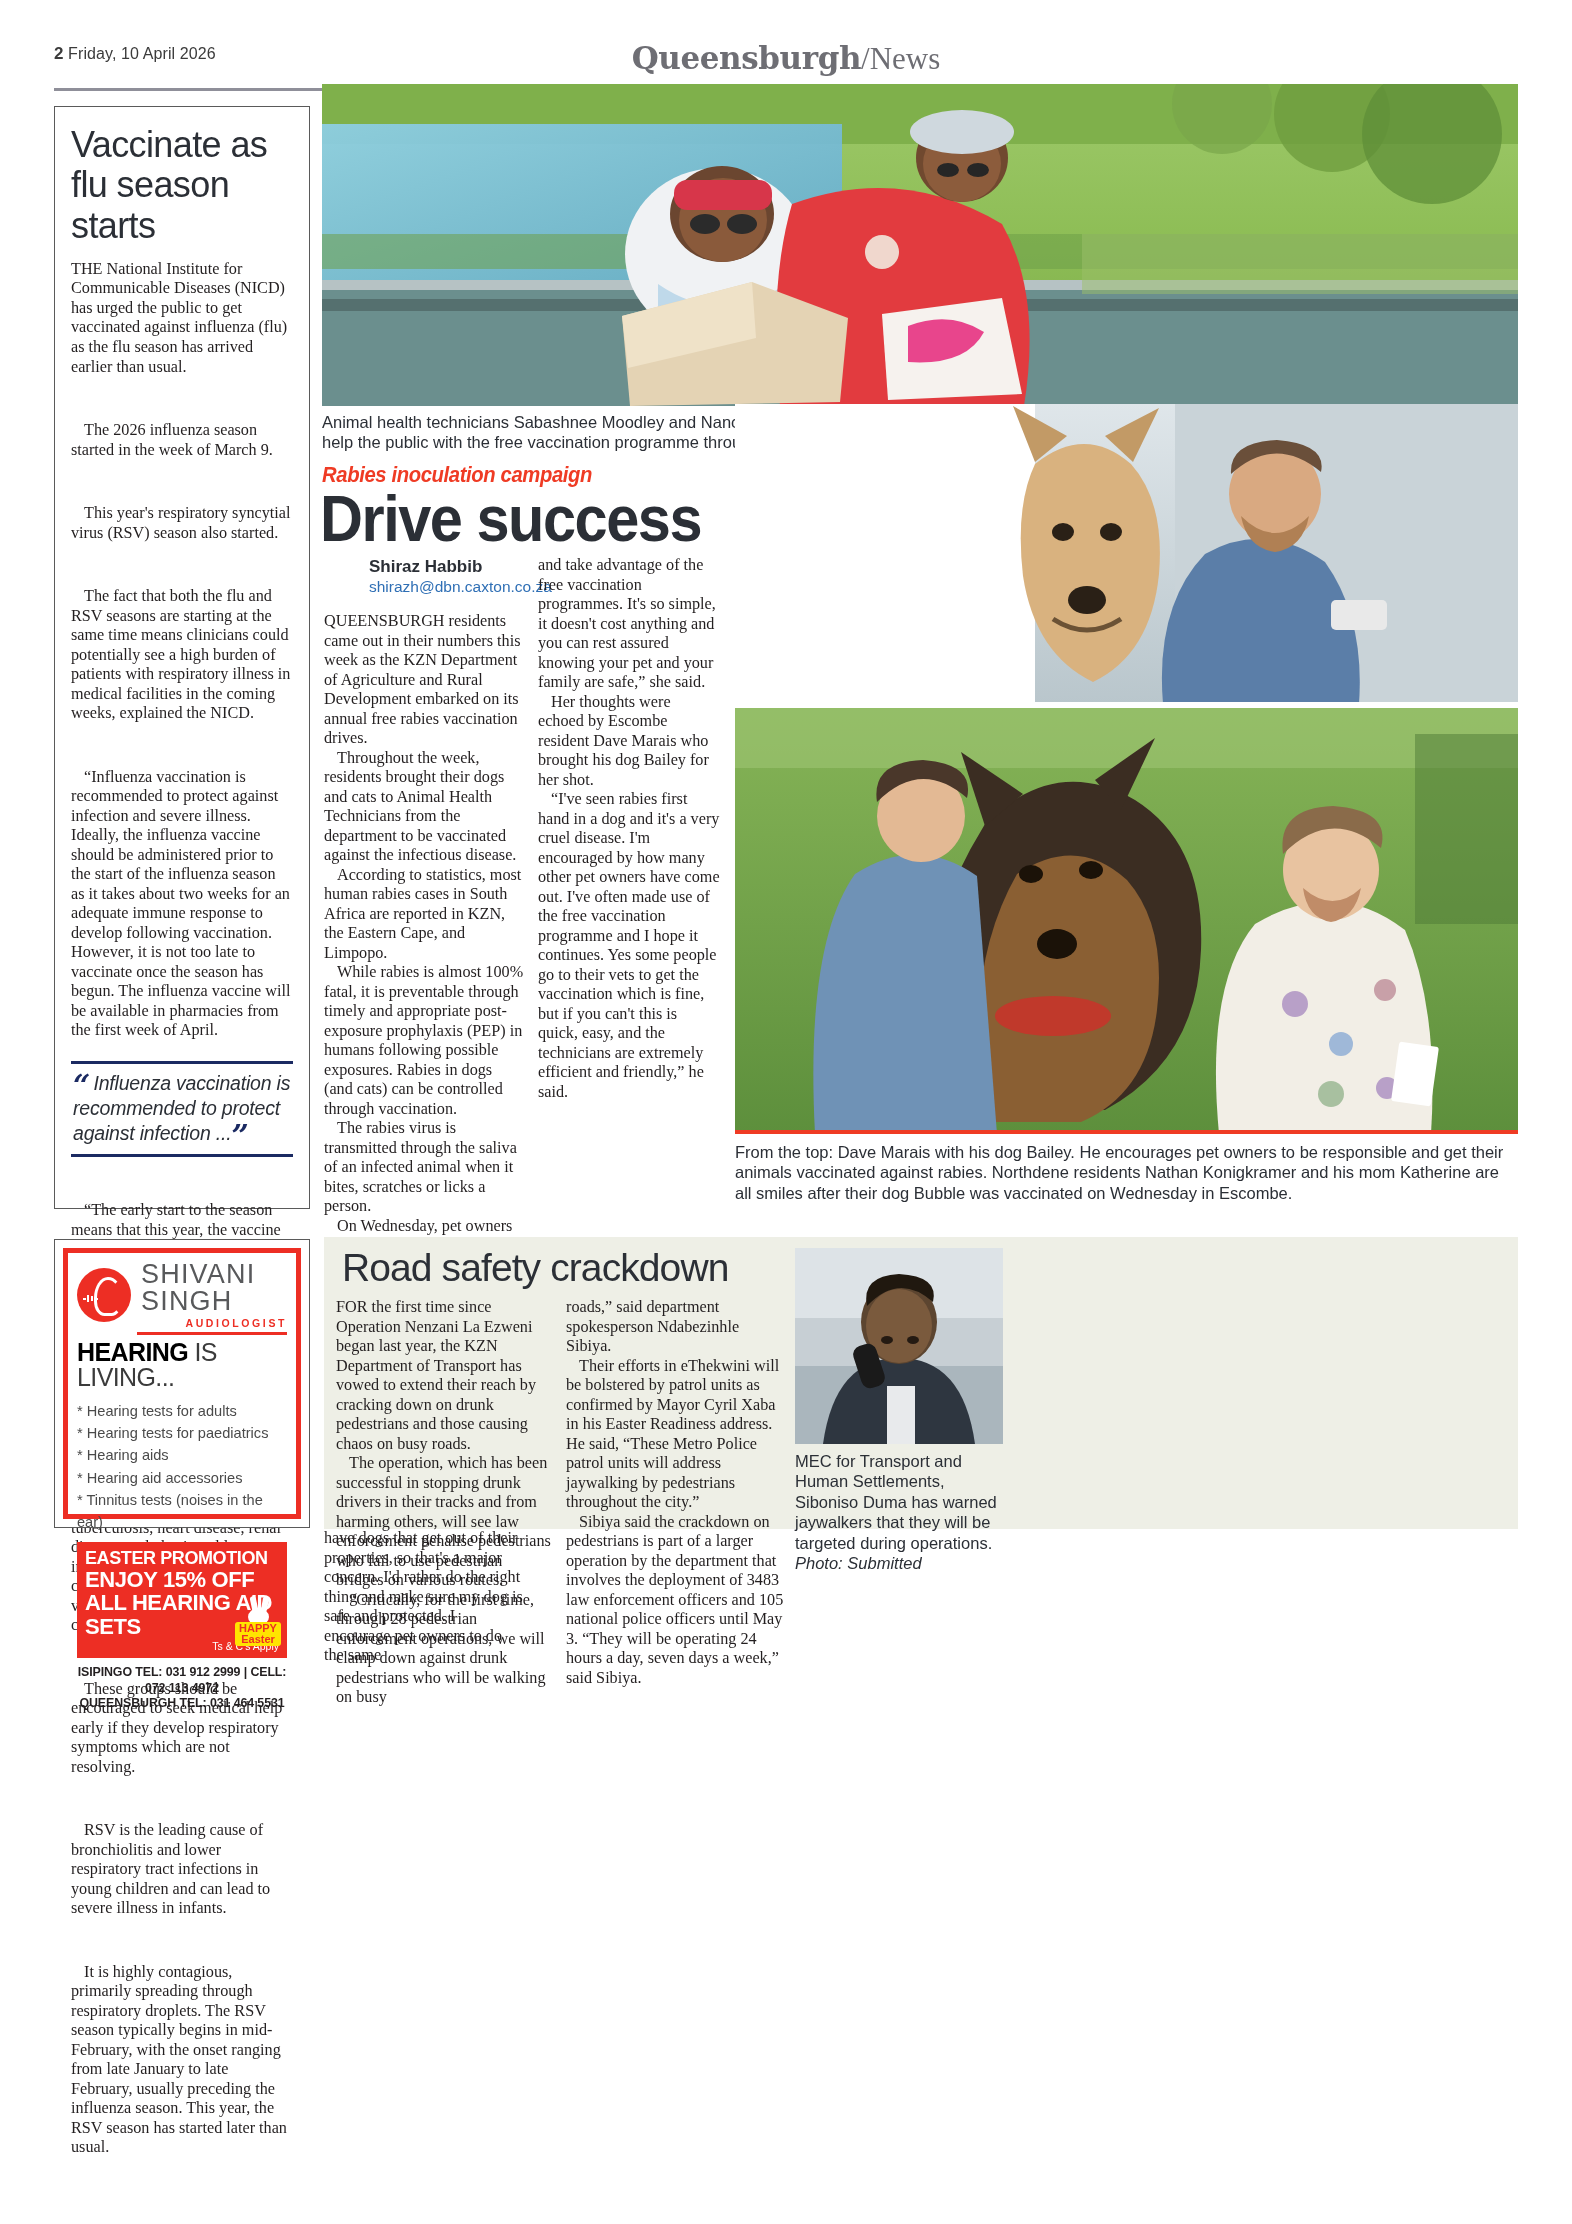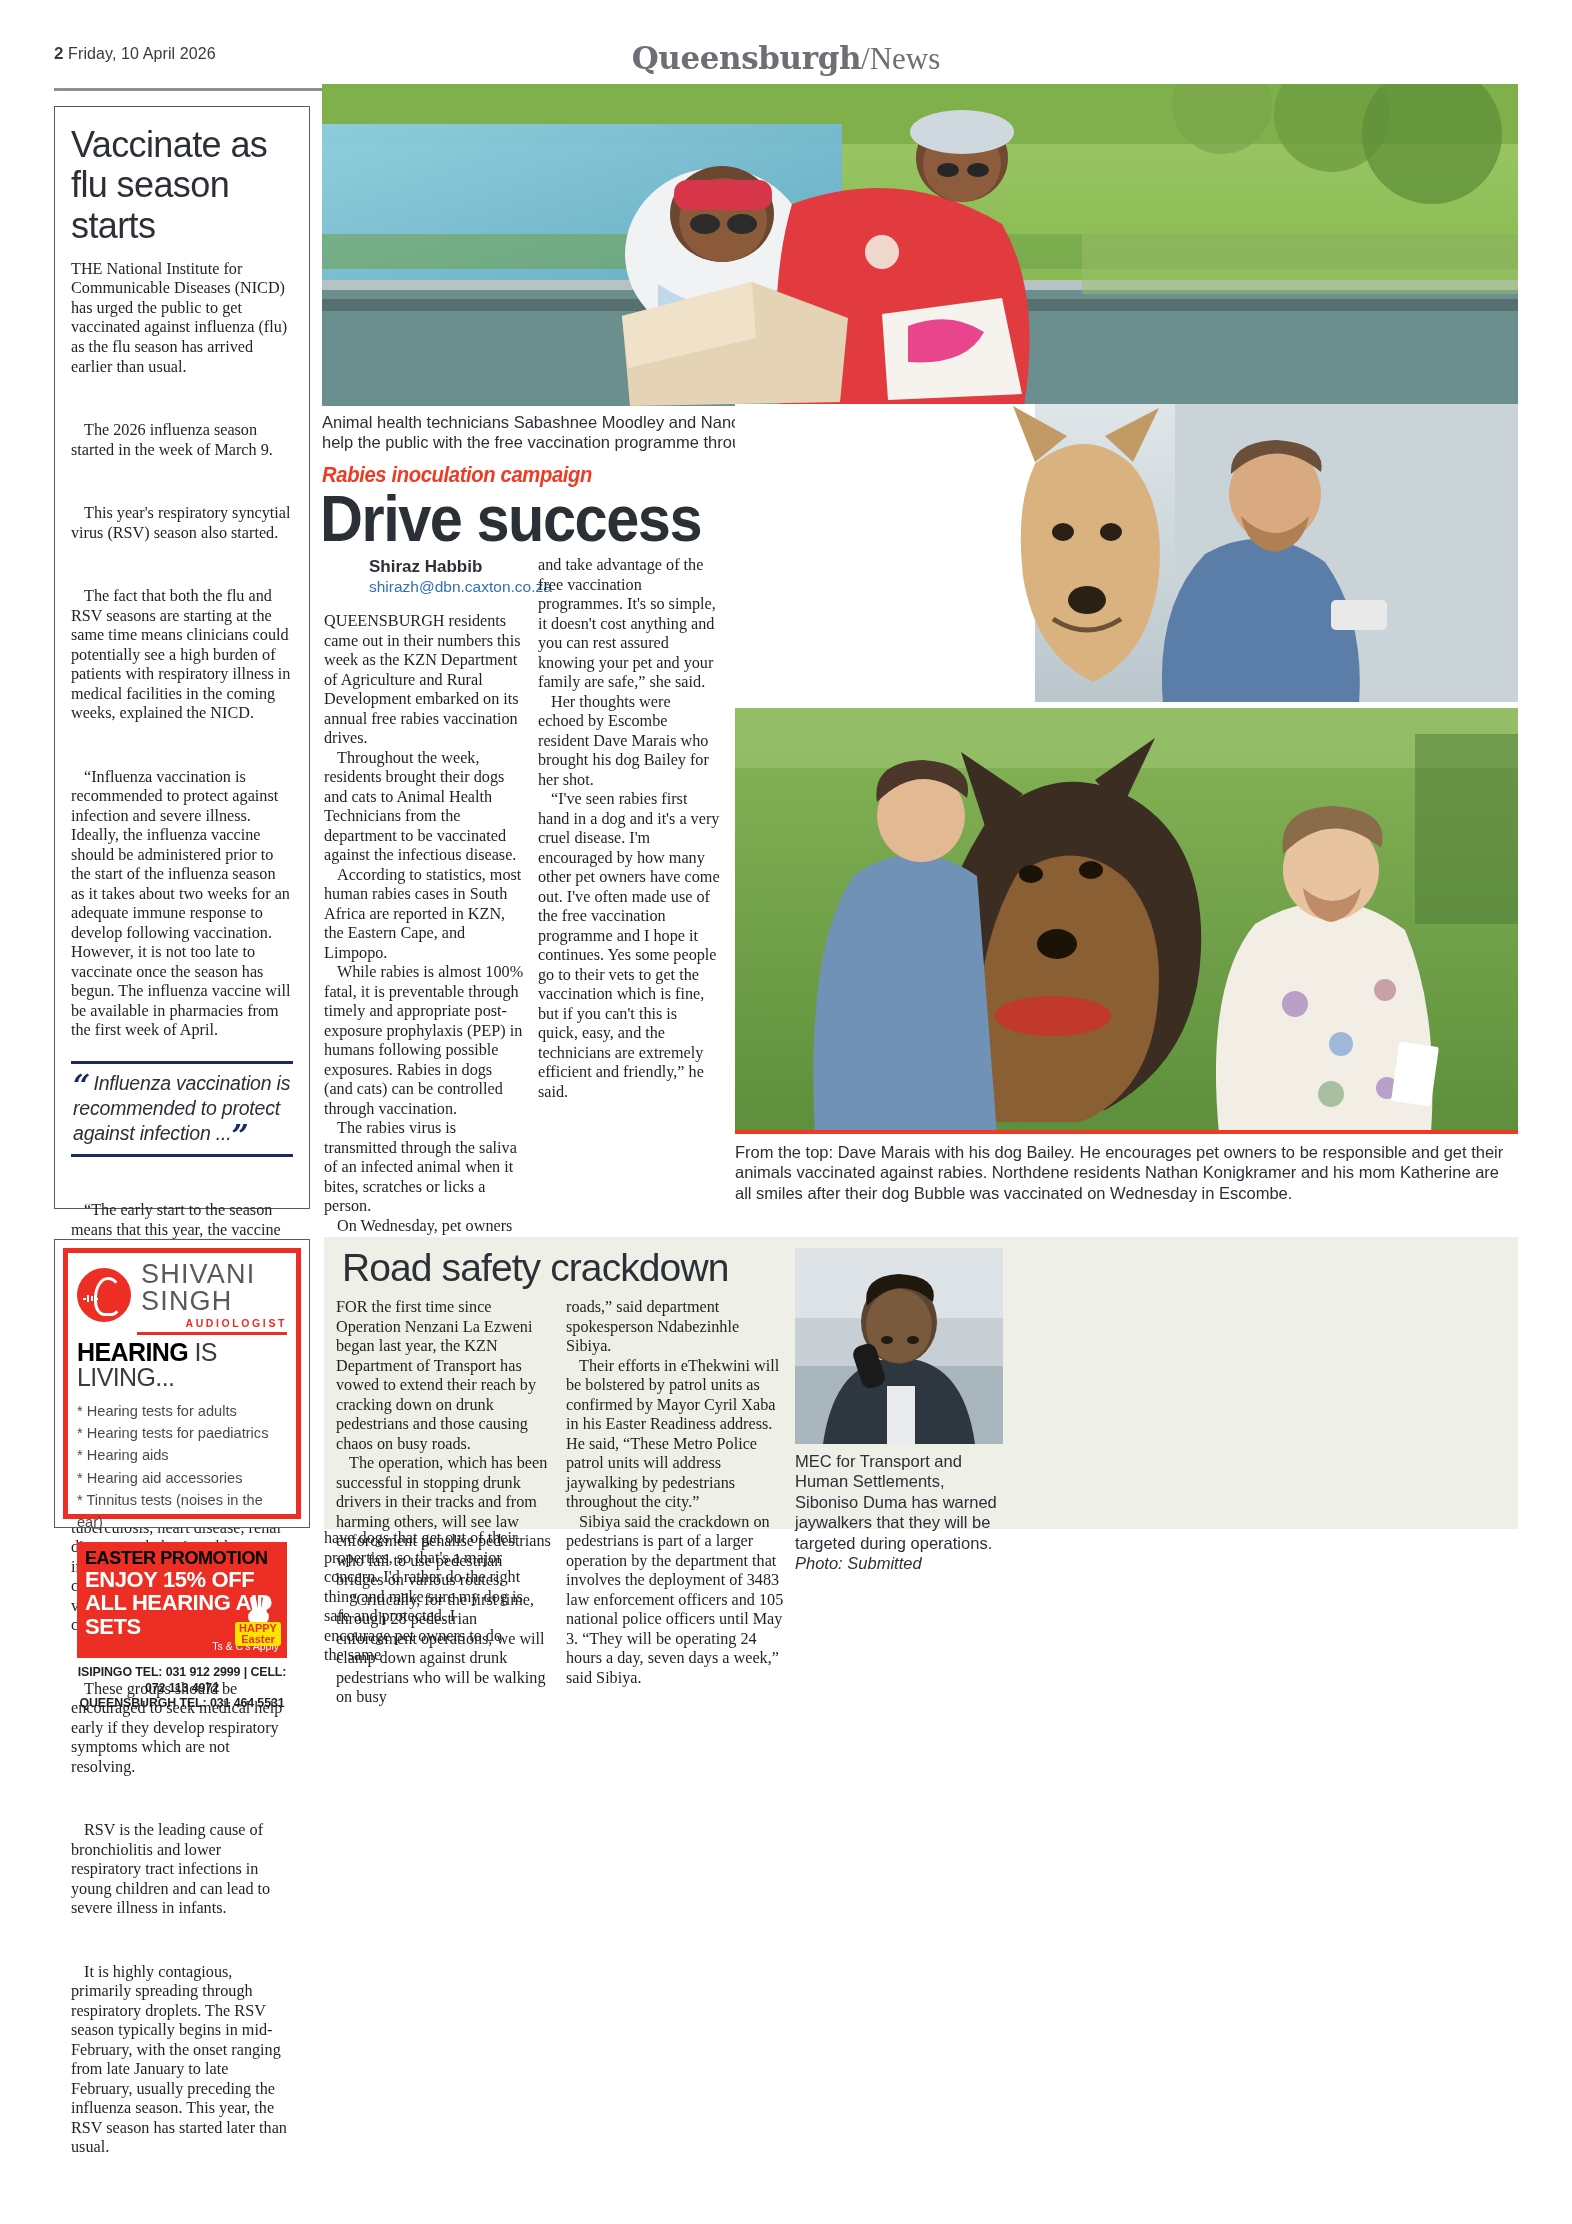--- a/index.html
+++ b/index.html
@@ -93,21 +93,21 @@
       linear-gradient(#fff,#fff) 4px 0/2px 7px no-repeat,
       linear-gradient(#fff,#fff) 8px 1px/2px 5px no-repeat,
       linear-gradient(#fff,#fff) 12px 3px/3px 2px no-repeat;}
   .ad-name{font-family:"Liberation Sans",sans-serif;font-size:27px;color:#58595b;letter-spacing:1.2px;line-height:1;}
   .ad-sub{font-family:"Liberation Sans",sans-serif;font-weight:bold;font-size:10.5px;color:#ed2e24;letter-spacing:2.6px;text-align:right;margin-top:2px;}
   .ad-redline{height:3px;background:#ed2e24;margin:3px 0 5px 60px;}
   .ad-slogan{font-family:"Liberation Sans",sans-serif;font-size:25px;line-height:1;color:#3b3b3b;letter-spacing:-.6px;}
   .ad-slogan b{color:#000000;font-weight:bold;}
   .ad-list{font-family:"Liberation Sans",sans-serif;font-size:14.6px;line-height:1.52;color:#4a4a4a;margin-top:10px;}
   .promo{margin-top:9px;background:#ed2e24;color:#fff;padding:7px 8px 6px 8px;position:relative;overflow:hidden;}
-  .promo .l1{font-family:"Liberation Sans",sans-serif;font-weight:bold;font-size:18px;color:#000000;letter-spacing:-.4px;line-height:1.06;}
+  .promo .l1{font-family:"Liberation Sans",sans-serif;font-weight:bold;font-size:18px;color:#ffffff;letter-spacing:-.4px;line-height:1.06;}
   .promo .l2{font-family:"Liberation Sans",sans-serif;font-weight:bold;font-size:22px;color:#fff;letter-spacing:-.4px;line-height:1.06;}
   .promo .ts{font-family:"Liberation Sans",sans-serif;font-size:10.5px;color:#fff;text-align:right;margin-top:2px;}
   .bunny{position:absolute;right:4px;bottom:2px;width:58px;height:56px;}
   .bunny .body{position:absolute;right:2px;bottom:10px;width:46px;height:24px;background:#ffe400;border-radius:3px;}
   .bunny .btxt{position:absolute;right:3px;bottom:11px;width:44px;text-align:center;font-family:"Liberation Sans",sans-serif;font-weight:bold;font-size:11px;color:#ed2e24;line-height:1.02;}
   .bunny .head{position:absolute;right:14px;bottom:30px;width:21px;height:18px;background:#fff;border-radius:50%;}
   .bunny .e1,.bunny .e2{position:absolute;width:6px;height:16px;background:#fff;border-radius:3px;bottom:44px;}
   .bunny .e1{right:26px;transform:rotate(-12deg);}
   .bunny .e2{right:15px;transform:rotate(10deg);}
   .ad-contact{font-family:"Liberation Sans",sans-serif;font-weight:bold;font-size:12.4px;line-height:1.25;text-align:center;color:#231f20;margin-top:7px;letter-spacing:-.1px;}

